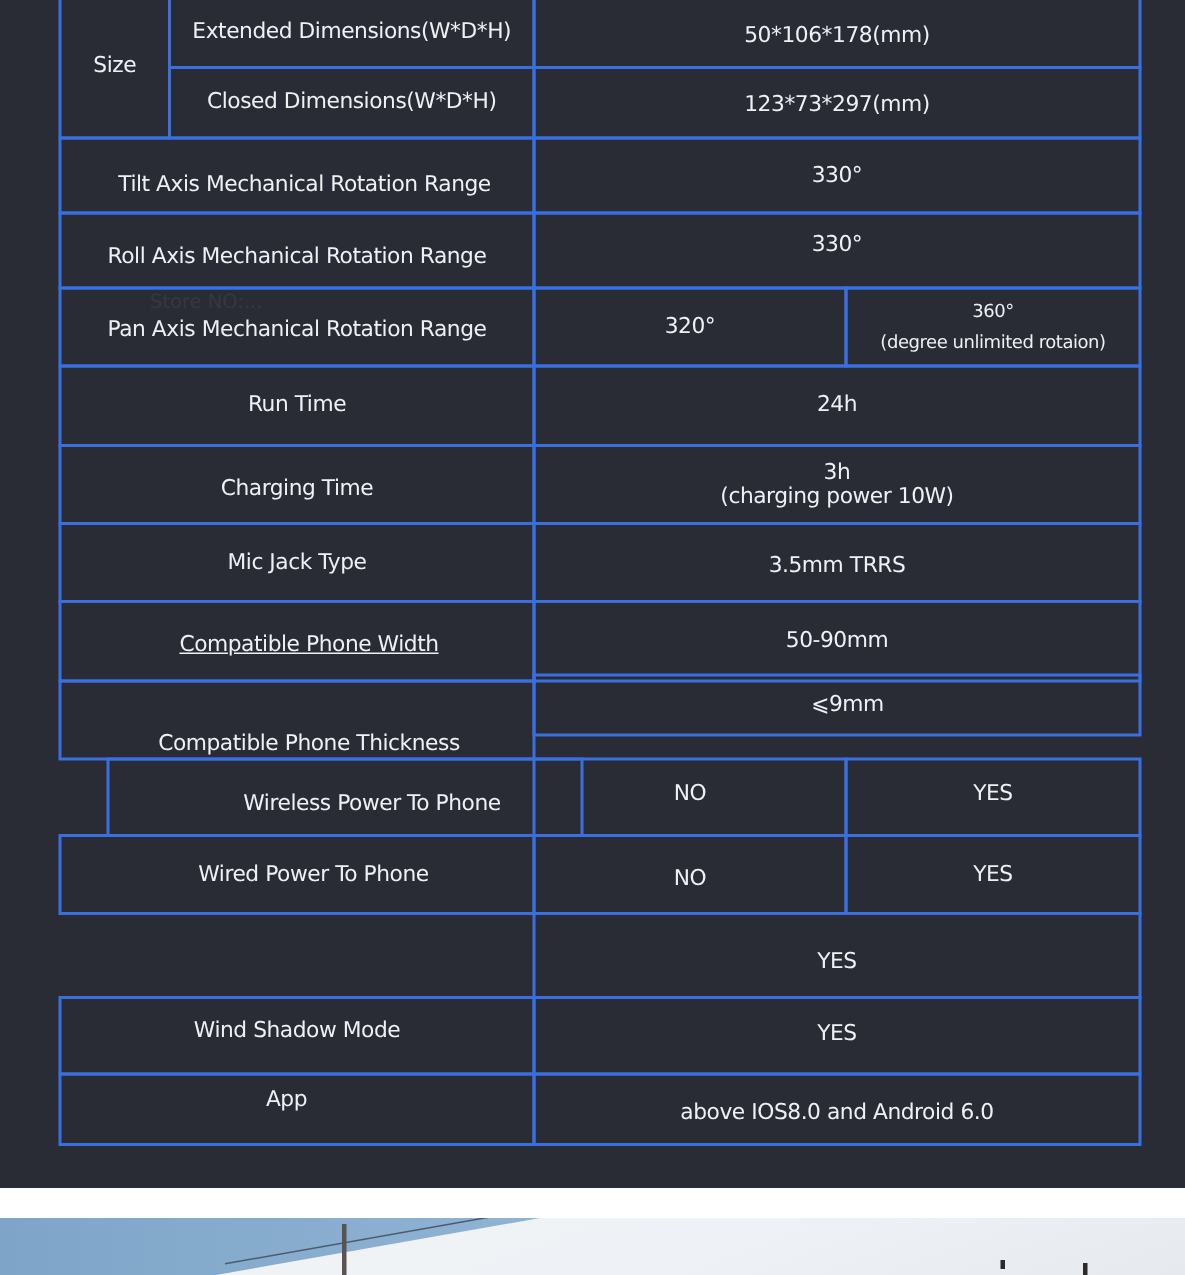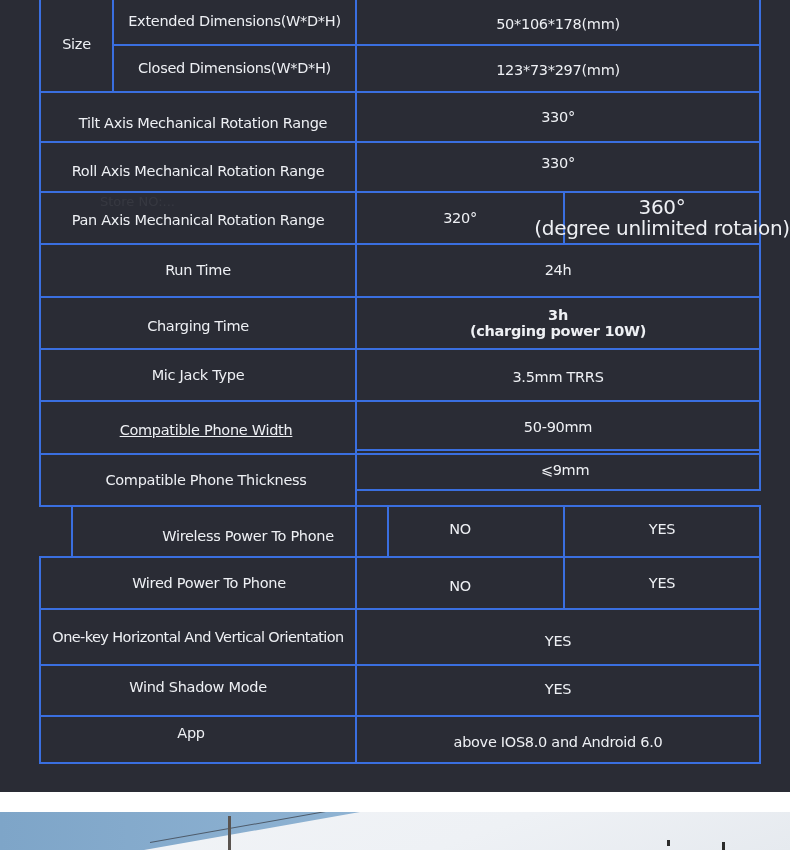--- a/index.html
+++ b/index.html
@@ -57,55 +57,55 @@
     </div>
 
   <div class="watermark">Store NO:...</div>
 
   <div class="cell" style="left:39px;top:191px;width:318px;height:54px;padding-top:4px;">
       <span>Pan Axis Mechanical Rotation Range</span>
     </div>
   <div class="cell" style="left:355px;top:191px;width:210px;height:54px;">
       <span>320°</span>
     </div>
-  <div class="cell" style="left:563px;top:191px;width:198px;height:54px;font-size:20px;line-height:21px;">
+  <div class="cell" style="left:563px;top:191px;width:198px;height:54px;font-size:12px;line-height:21px;">
       <span>360°</span>
       <span>(degree unlimited rotaion)</span>
     </div>
 
   <div class="cell" style="left:39px;top:243px;width:318px;height:55px;">
       <span>Run Time</span>
     </div>
   <div class="cell" style="left:355px;top:243px;width:406px;height:55px;">
       <span>24h</span>
     </div>
 
   <div class="cell" style="left:39px;top:296px;width:318px;height:54px;padding-top:6px;">
       <span>Charging Time</span>
     </div>
-  <div class="cell" style="left:355px;top:296px;width:406px;height:54px;line-height:16px;font-weight:bold;">
+  <div class="cell" style="left:355px;top:296px;width:406px;height:54px;line-height:16px;">
       <span>3h</span>
       <span>(charging power 10W)</span>
     </div>
 
   <div class="cell" style="left:39px;top:348px;width:318px;height:54px;">
       <span>Mic Jack Type</span>
     </div>
   <div class="cell" style="left:355px;top:348px;width:406px;height:54px;padding-top:4px;">
       <span>3.5mm TRRS</span>
     </div>
 
   <div class="cell" style="left:39px;top:400px;width:318px;height:55px;padding-top:5px;padding-left:16px;text-decoration:underline;">
       <span>Compatible Phone Width</span>
     </div>
   <div class="cell" style="left:355px;top:400px;width:406px;height:55px;">
       <span>50-90mm</span>
     </div>
 
-  <div class="cell" style="left:39px;top:453px;width:318px;height:54px;padding-left:16px;">
+  <div class="cell" style="left:39px;top:453px;width:318px;height:54px;padding-left:16px;justify-content:flex-end;">
       <span>Compatible Phone Thickness</span>
     </div>
   <div class="cell" style="left:355px;top:449px;width:406px;height:42px;padding-left:14px;">
       <span>⩽9mm</span>
     </div>
 
   <div class="cell" style="left:39px;top:505px;width:318px;height:53px;padding-top:10px;padding-left:36px;margin-left:32px;">
       <span>Wireless Power To Phone</span>
     </div>
   <div class="cell" style="left:355px;top:505px;width:210px;height:53px;padding-bottom:4px;">
@@ -118,23 +118,20 @@
   <div class="cell" style="left:39px;top:556px;width:318px;height:54px;padding-left:22px;">
       <span>Wired Power To Phone</span>
     </div>
   <div class="cell" style="left:355px;top:556px;width:210px;height:54px;padding-top:6px;">
       <span>NO</span>
     </div>
   <div class="cell" style="left:563px;top:556px;width:198px;height:54px;">
       <span>YES</span>
     </div>
 
-  <div class="cell" style="left:39px;top:608px;width:318px;height:58px;font-size:14.5px;letter-spacing:-0.6px;">
-      <span>One-key Horizontal And Vertical Orientation</span>
-    </div>
   <div class="cell" style="left:355px;top:608px;width:406px;height:58px;padding-top:8px;">
       <span>YES</span>
     </div>
 
   <div class="cell" style="left:39px;top:664px;width:318px;height:53px;padding-bottom:6px;">
       <span>Wind Shadow Mode</span>
     </div>
   <div class="cell" style="left:355px;top:664px;width:406px;height:53px;padding-bottom:2px;">
       <span>YES</span>
     </div>

